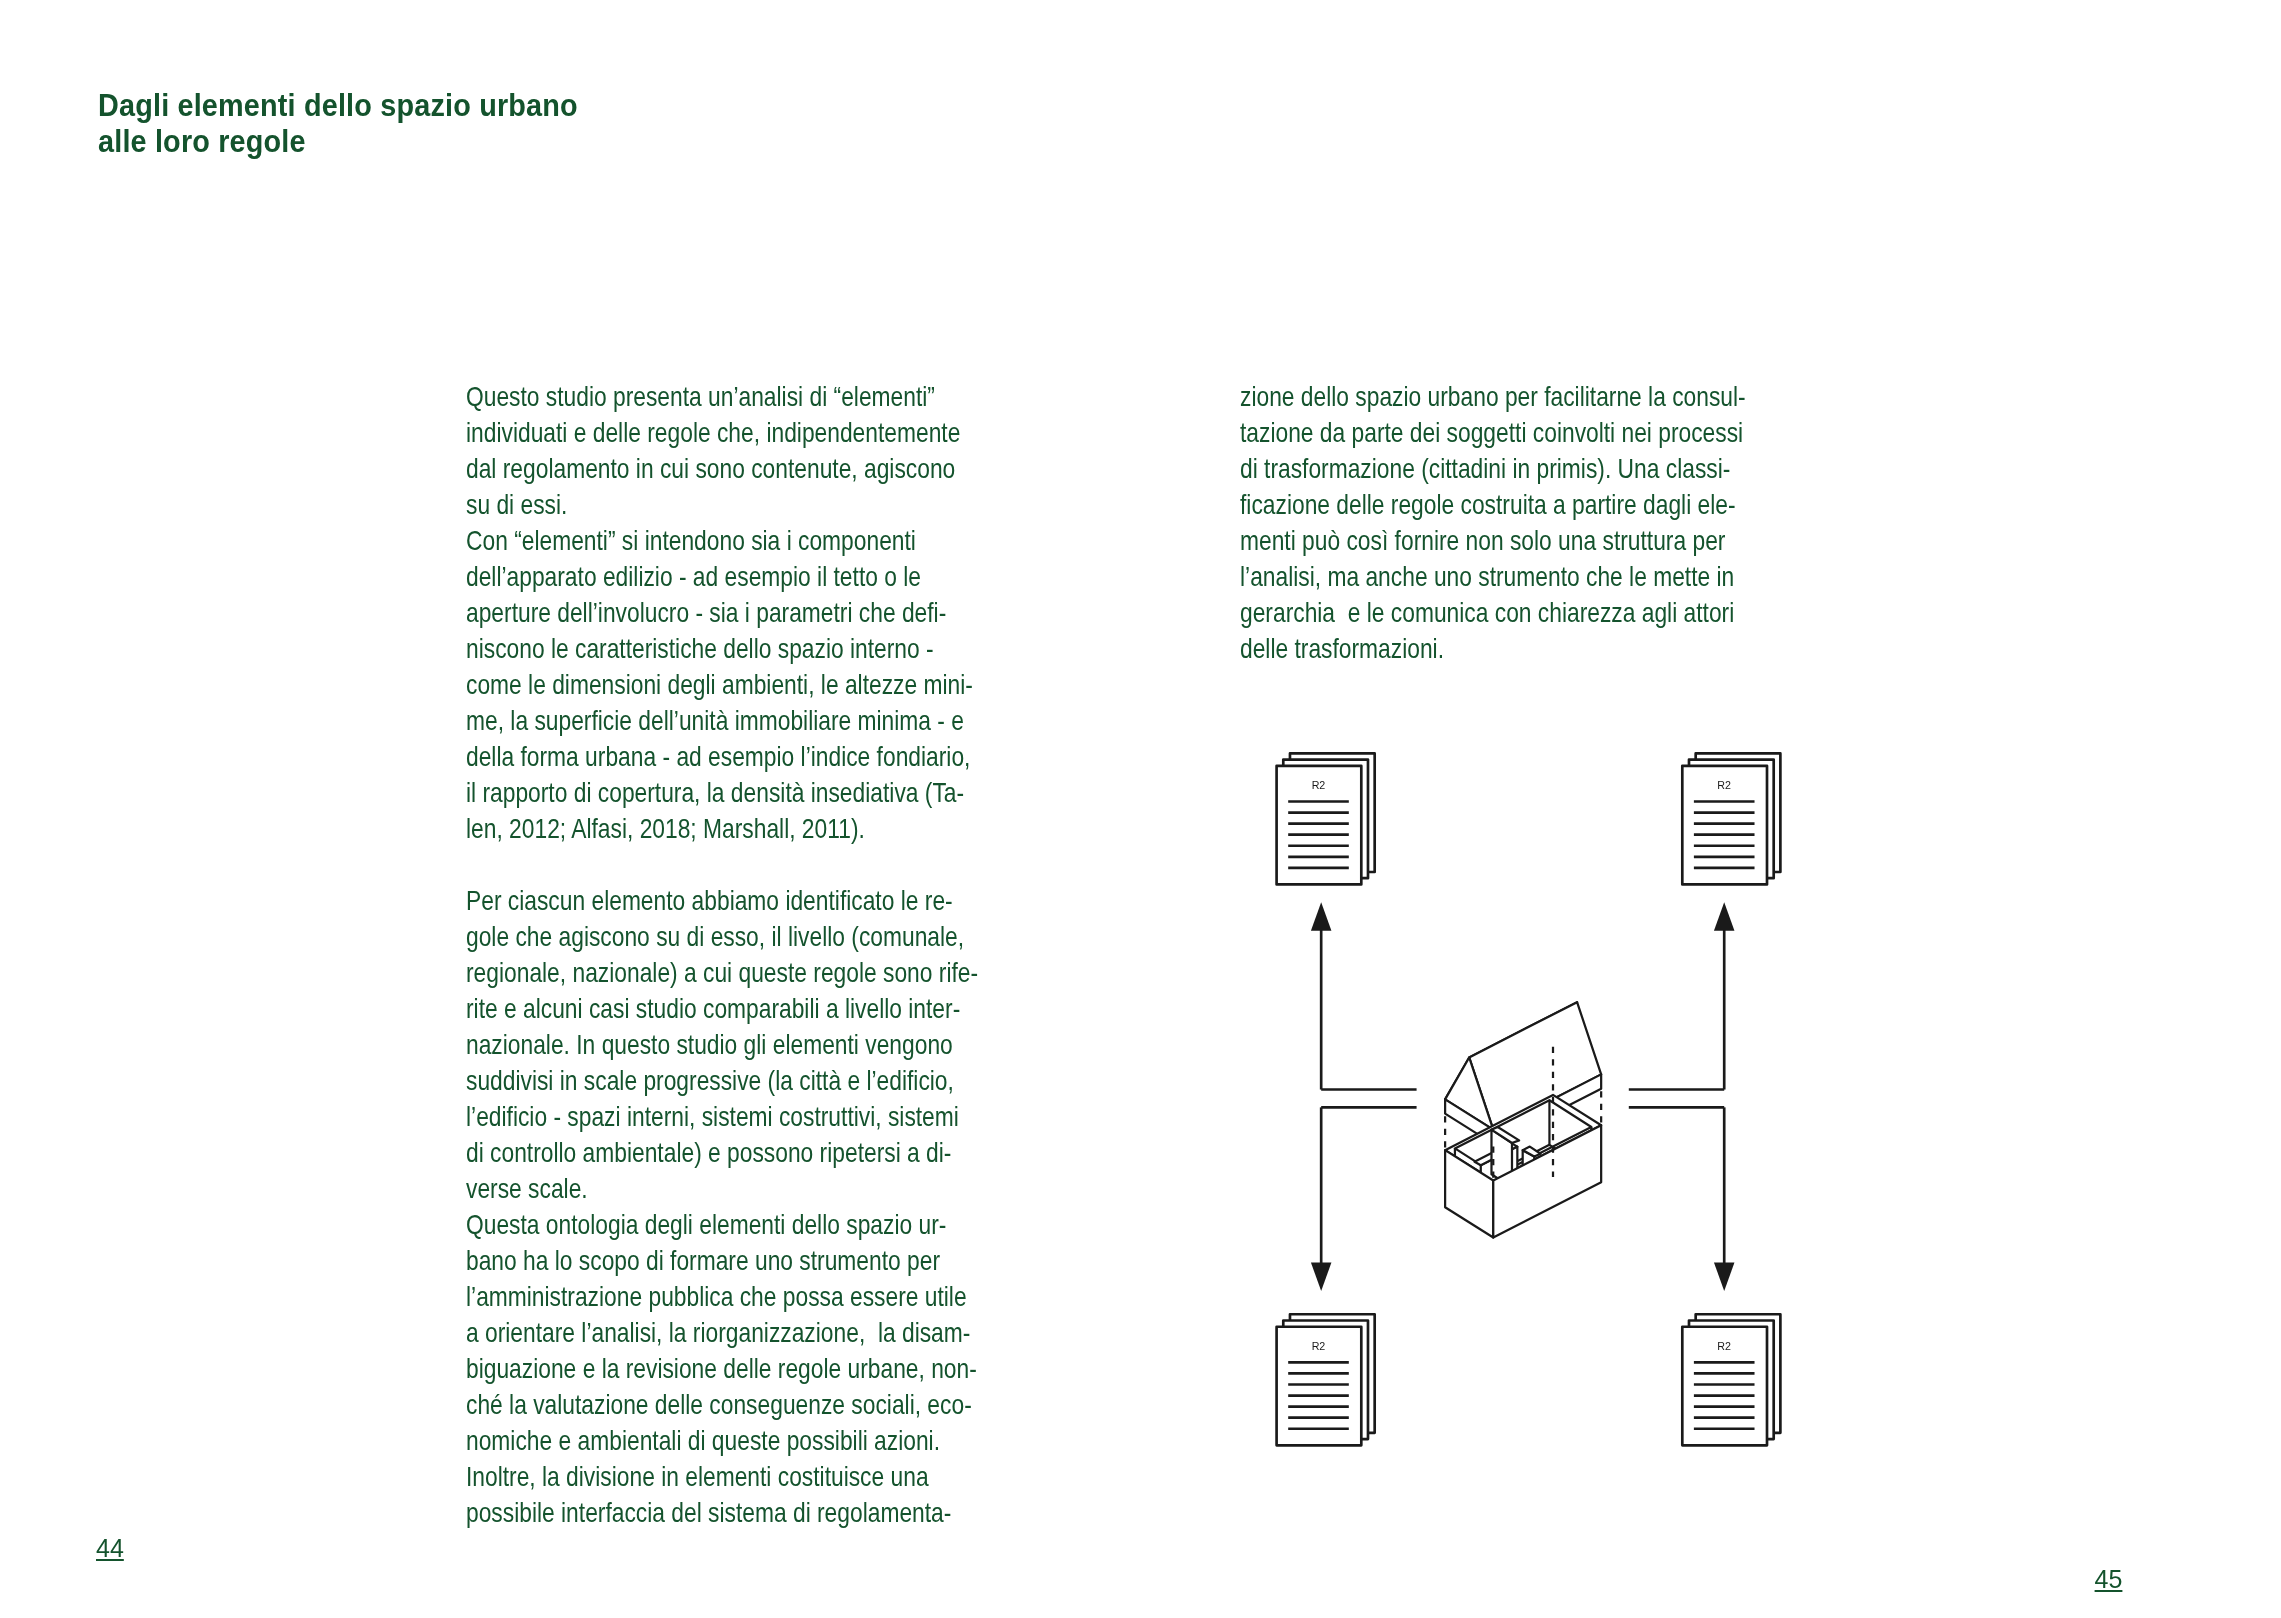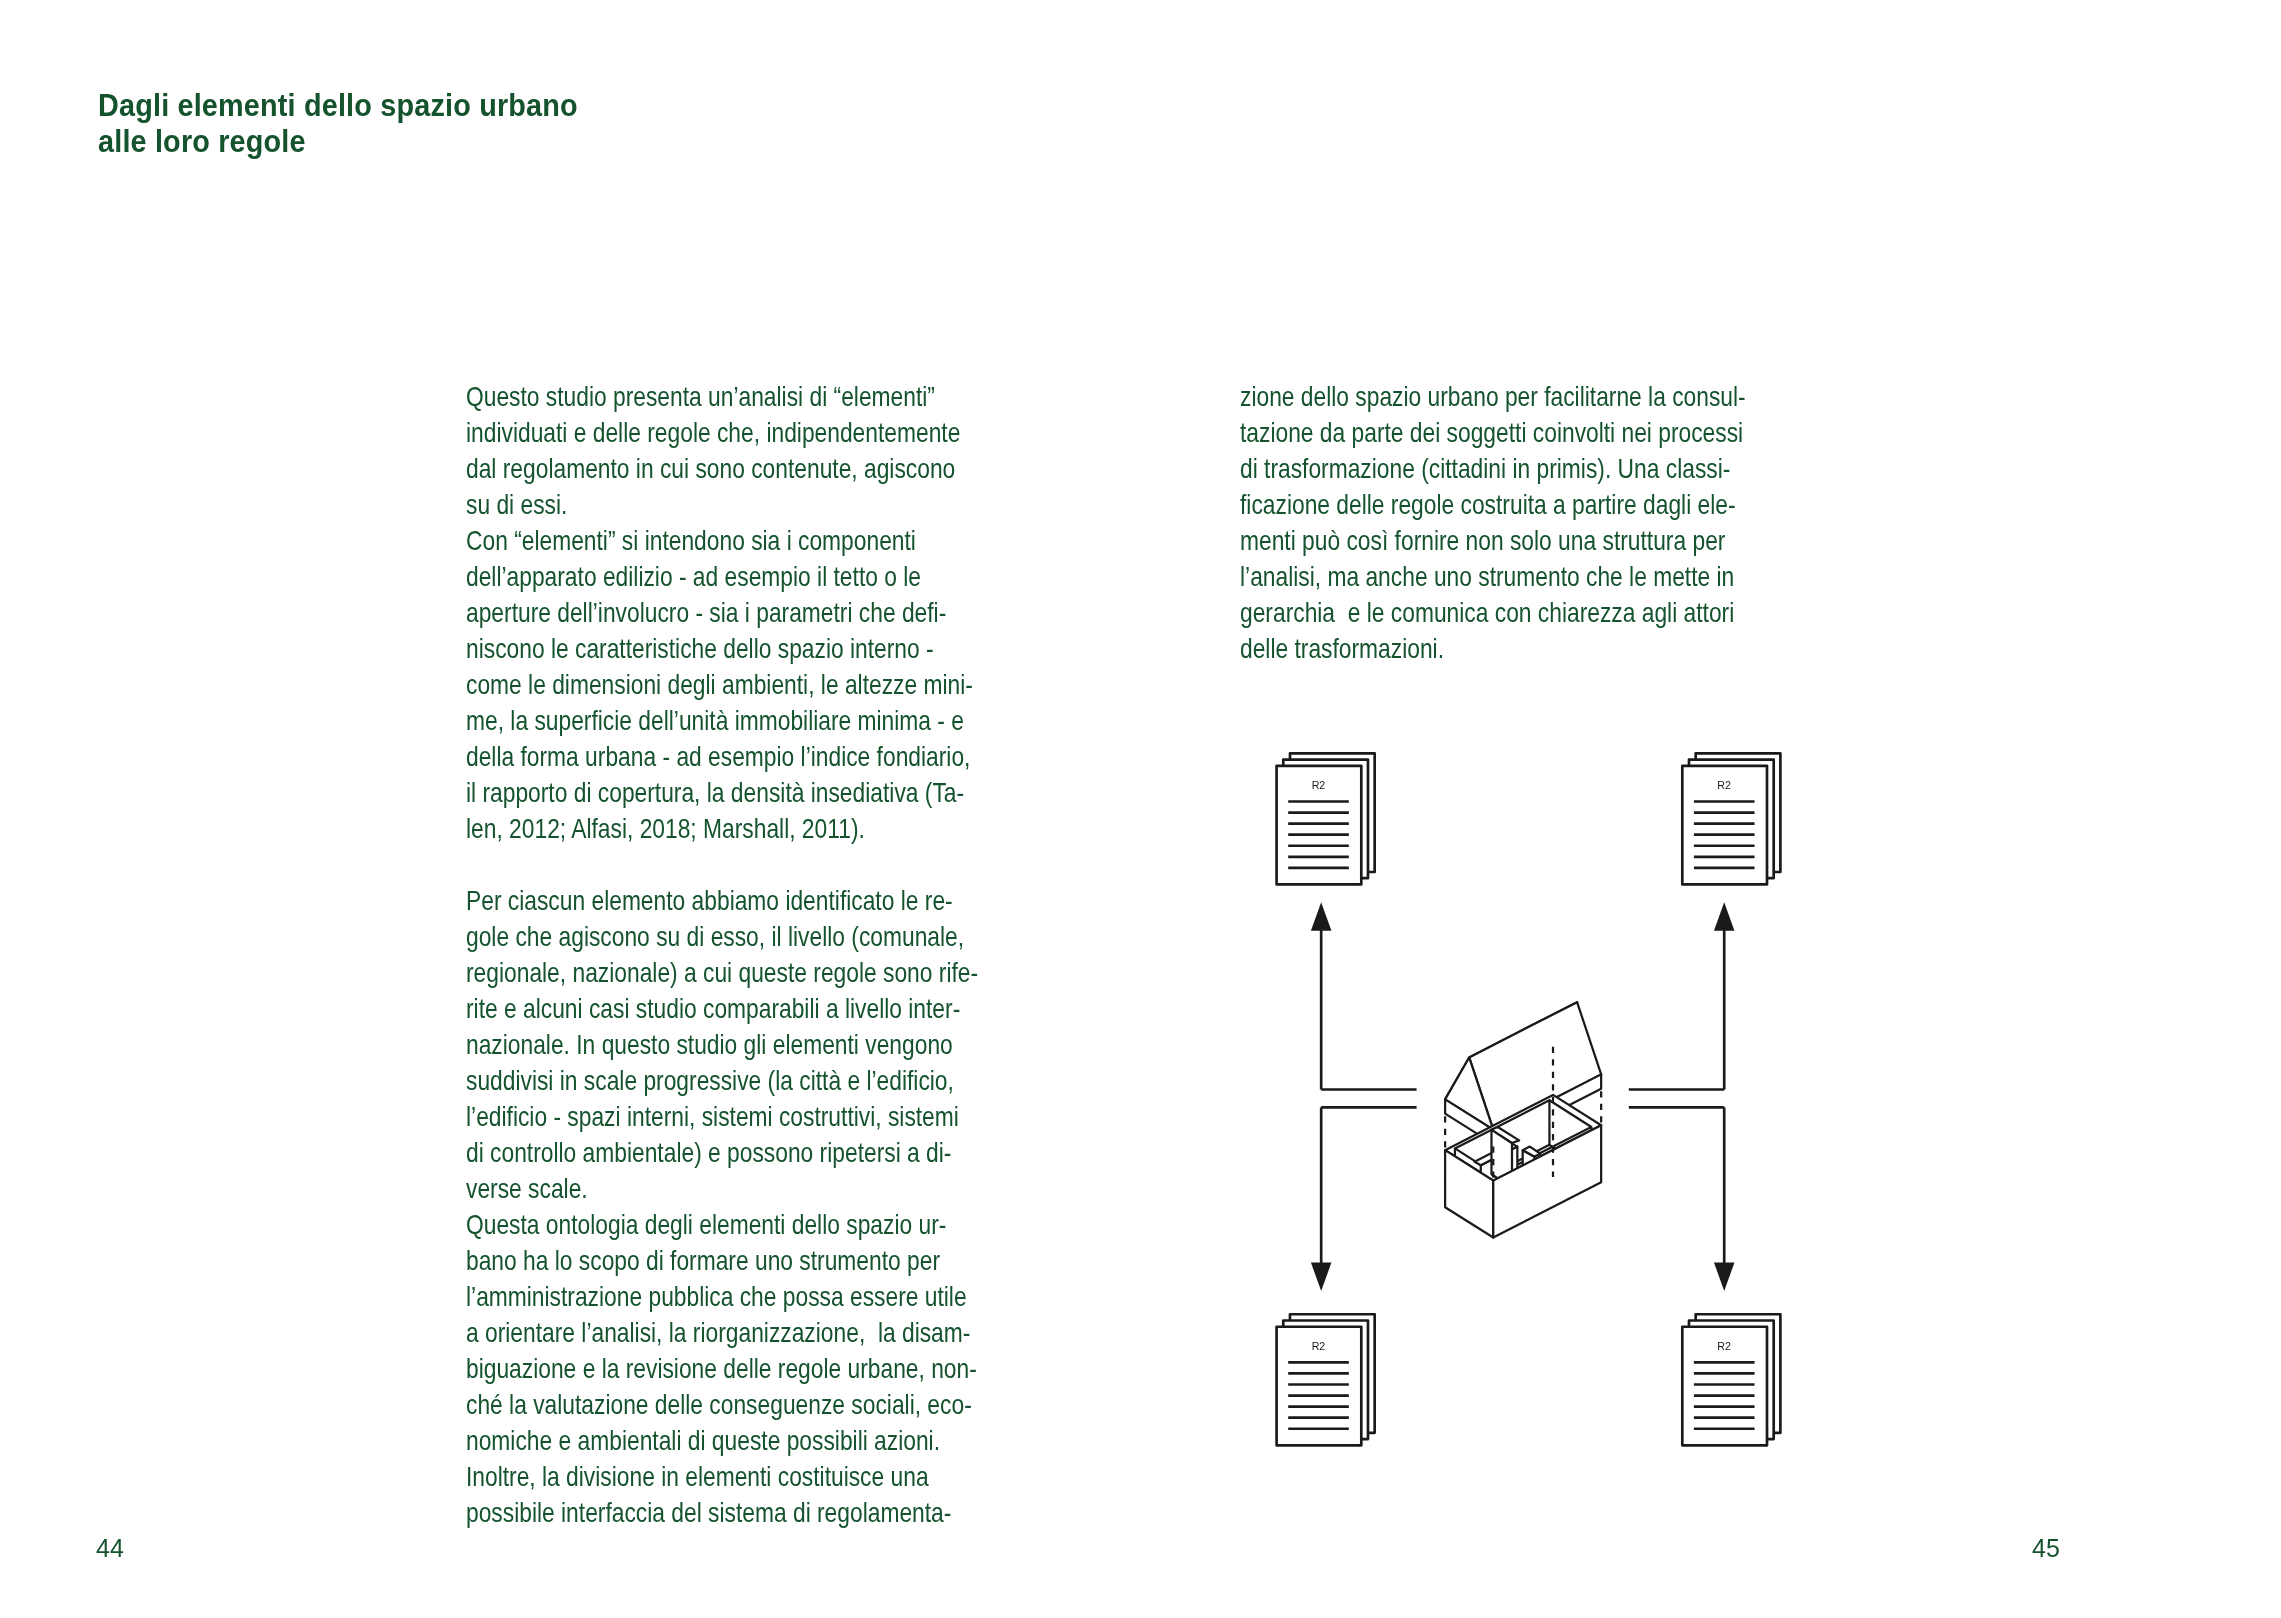--- a/index.html
+++ b/index.html
@@ -12,23 +12,23 @@
     font-size:32px; font-weight:700; line-height:36px; letter-spacing:0.2px;
     white-space:pre; transform:scaleX(.9); transform-origin:0 0;
   }
   .col{
     position:absolute; top:378px;
     font-size:28.5px; line-height:36px; white-space:pre;
     transform:scaleX(.8); transform-origin:0 0;
   }
   .col-left{ left:466px; }
   .col-right{ left:1240px; }
-  .pagenum{ position:absolute; top:1534px; font-size:25px; }
+  .pagenum{ position:absolute; top:1534px; font-size:25px;text-decoration:underline; }
   .pagenum-left{ left:96px; }
-  .pagenum-right{ left:2032px; width:153px; text-align:left; }
+  .pagenum-right{ left:2032px; width:153px; text-align:center;margin-top:31px; }
   .diagram{ position:absolute; left:1265px; top:740px; }
   .diagram *{ vector-effect:none; }
 </style>
 </head>
 <body>
 
 <div class="page">
 
   <div class="title">Dagli elementi dello spazio urbano
 alle loro regole</div>

